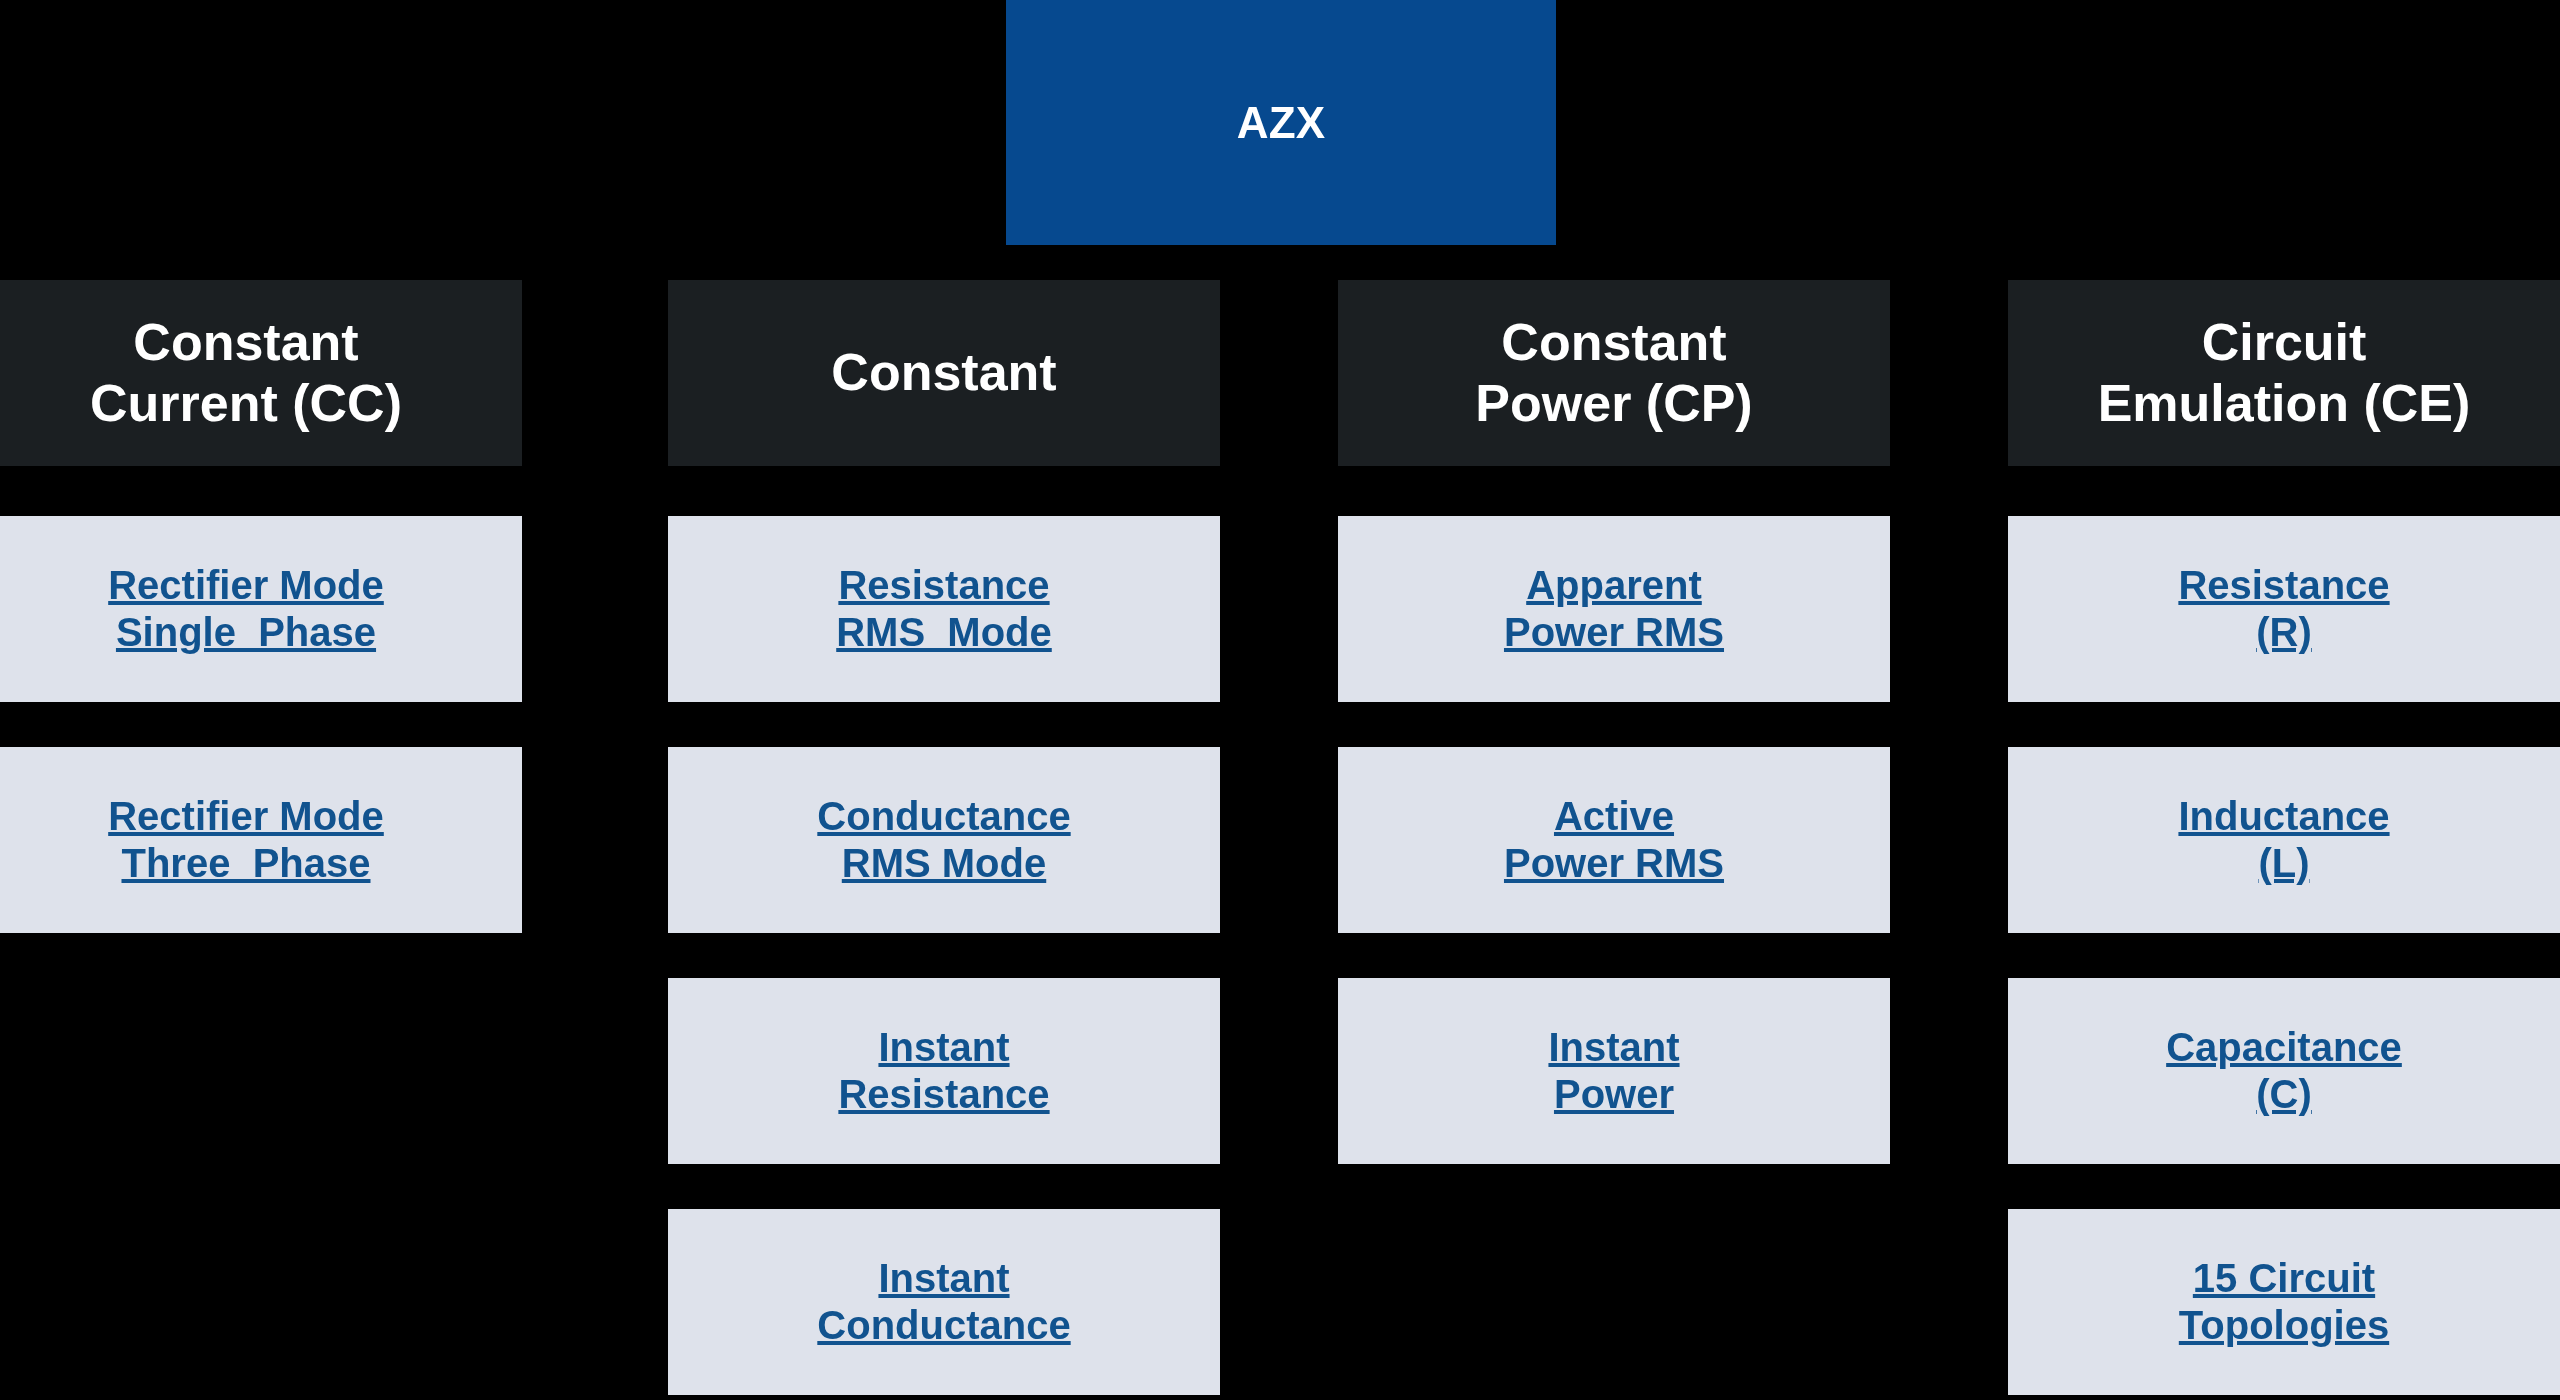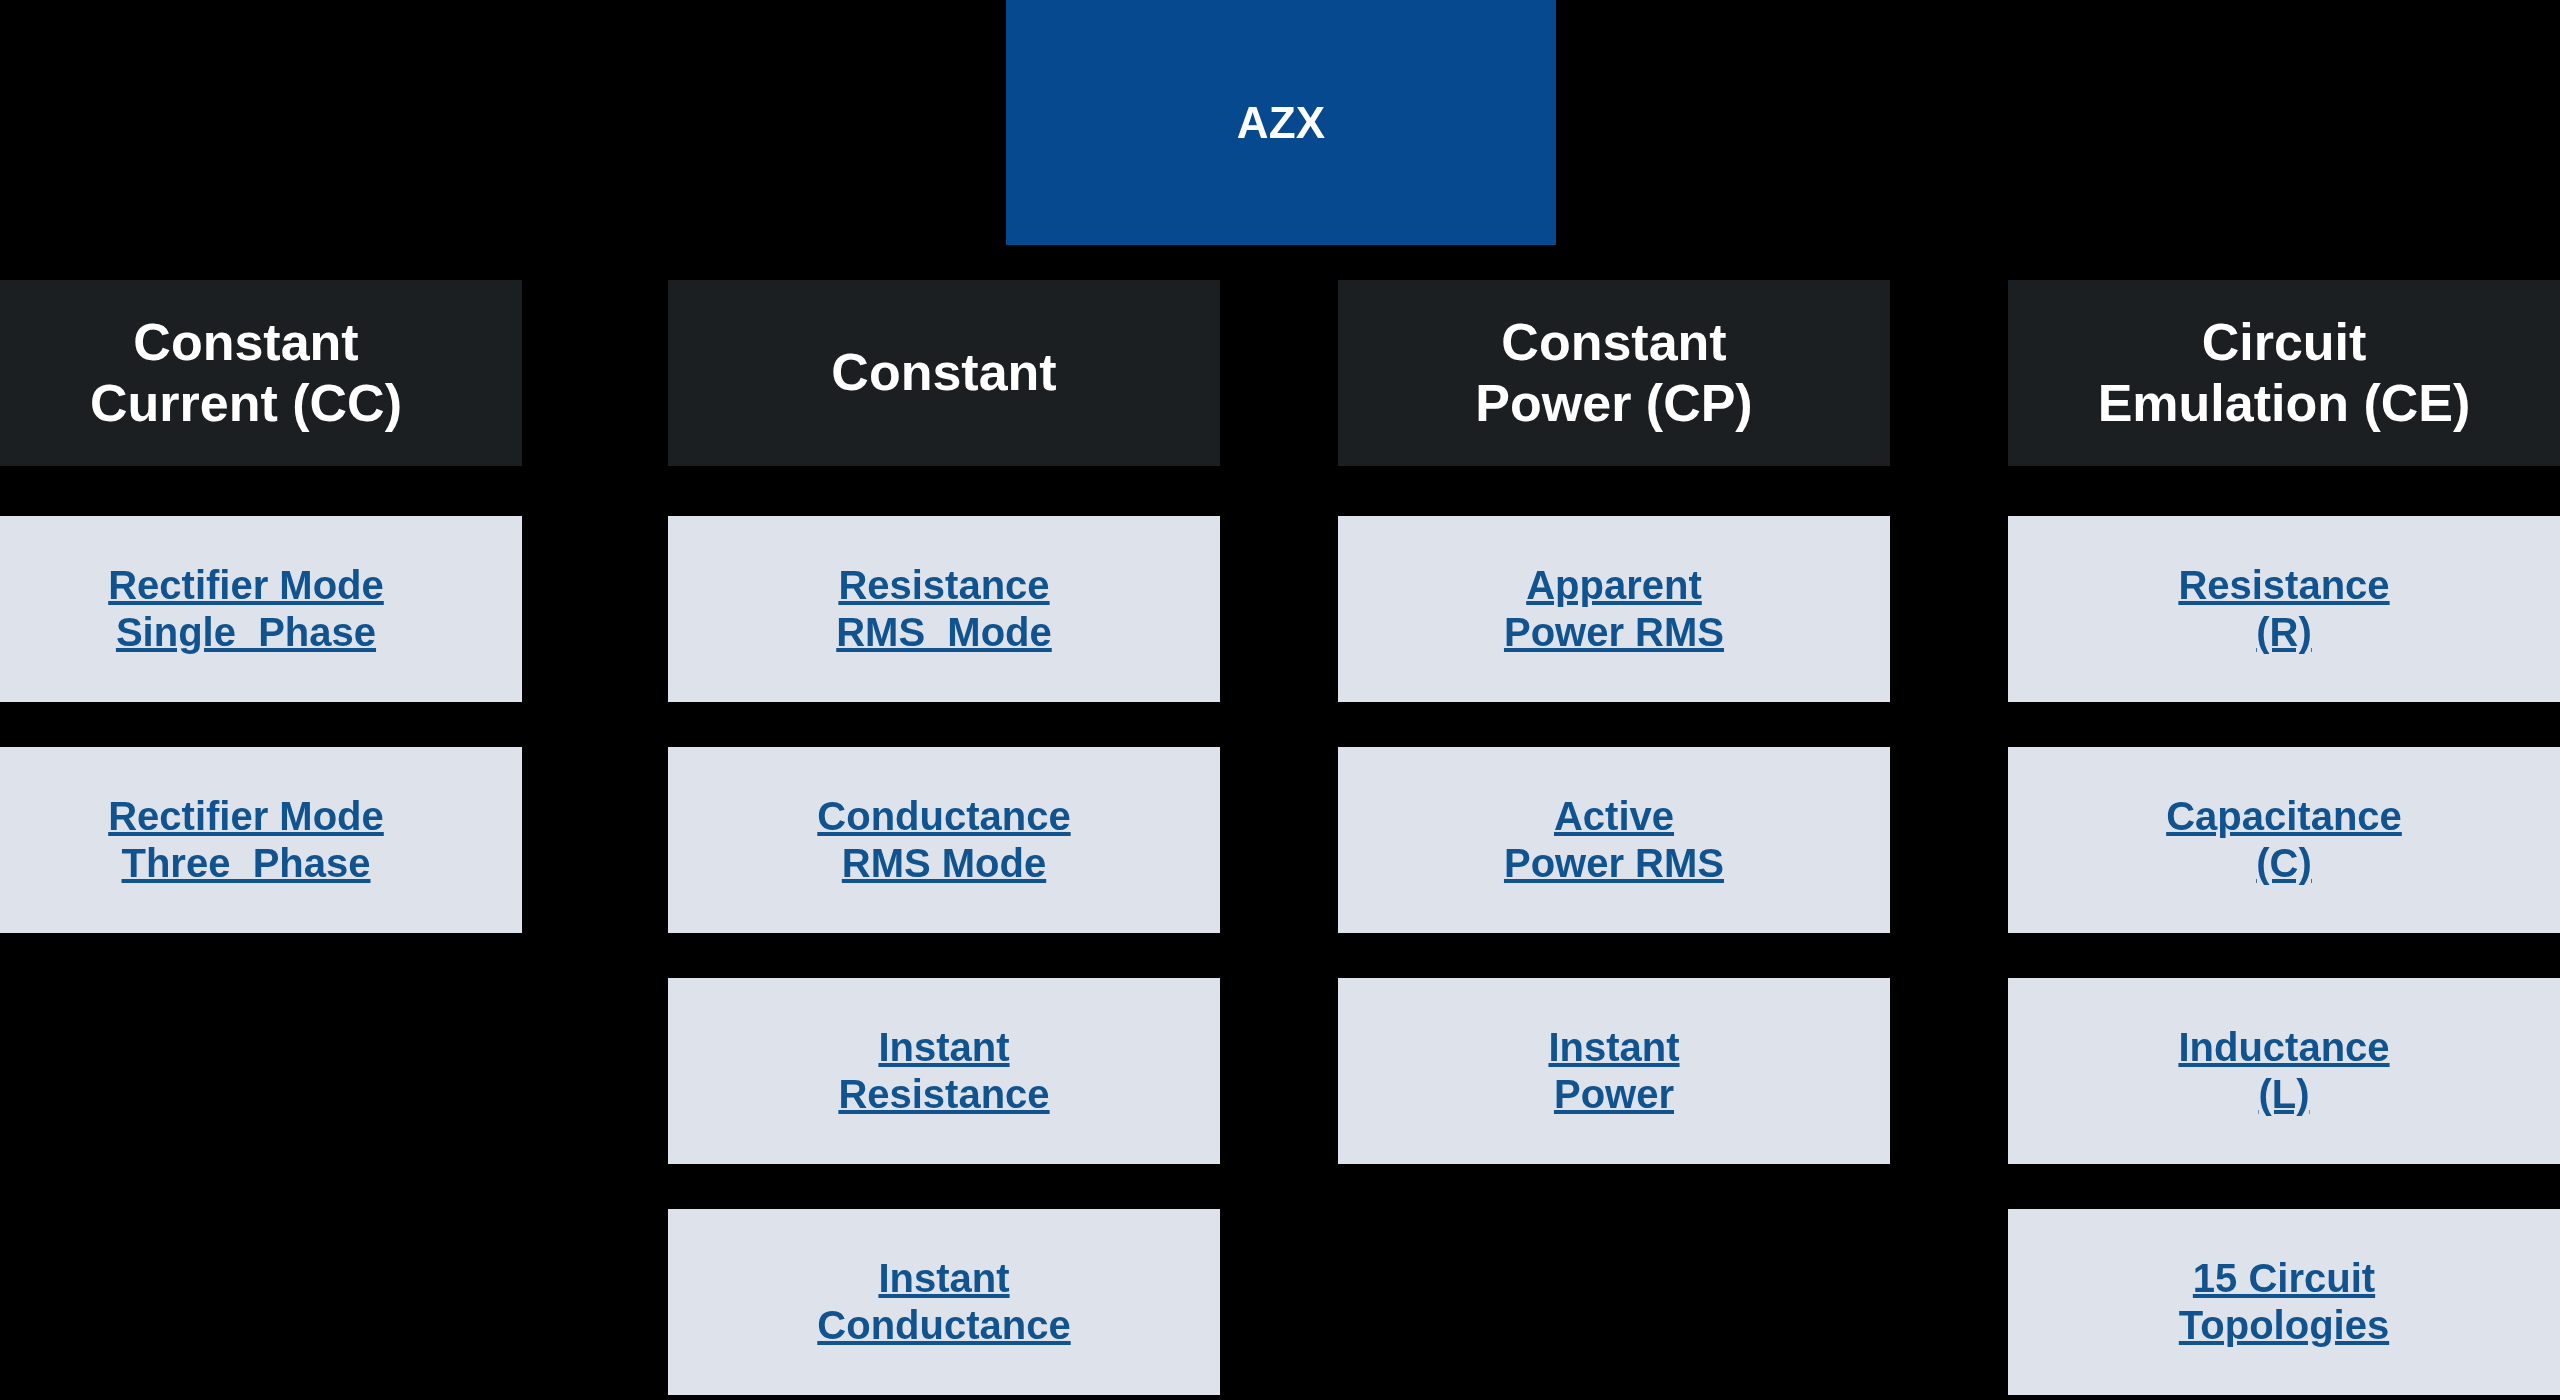--- a/index.html
+++ b/index.html
@@ -167,26 +167,26 @@
   <div class="column col-3">
     <div class="cat-header">
       <div class="cat-line">Circuit</div>
       <div class="cat-line">Emulation (CE)</div>
     </div>
     <div class="mode-box">
       <div class="mode-line">Resistance</div>
       <div class="mode-line">(R)</div>
     </div>
     <div class="mode-box">
+      <div class="mode-line">Inductance</div>
+      <div class="mode-line">(L)</div>
+    </div>
+    <div class="mode-box">
       <div class="mode-line">Capacitance</div>
       <div class="mode-line">(C)</div>
-    </div>
-    <div class="mode-box">
-      <div class="mode-line">Inductance</div>
-      <div class="mode-line">(L)</div>
     </div>
     <div class="mode-box">
       <div class="mode-line">15 Circuit</div>
       <div class="mode-line">Topologies</div>
     </div>
   </div>
 
 </div>
 
 </body></html>

